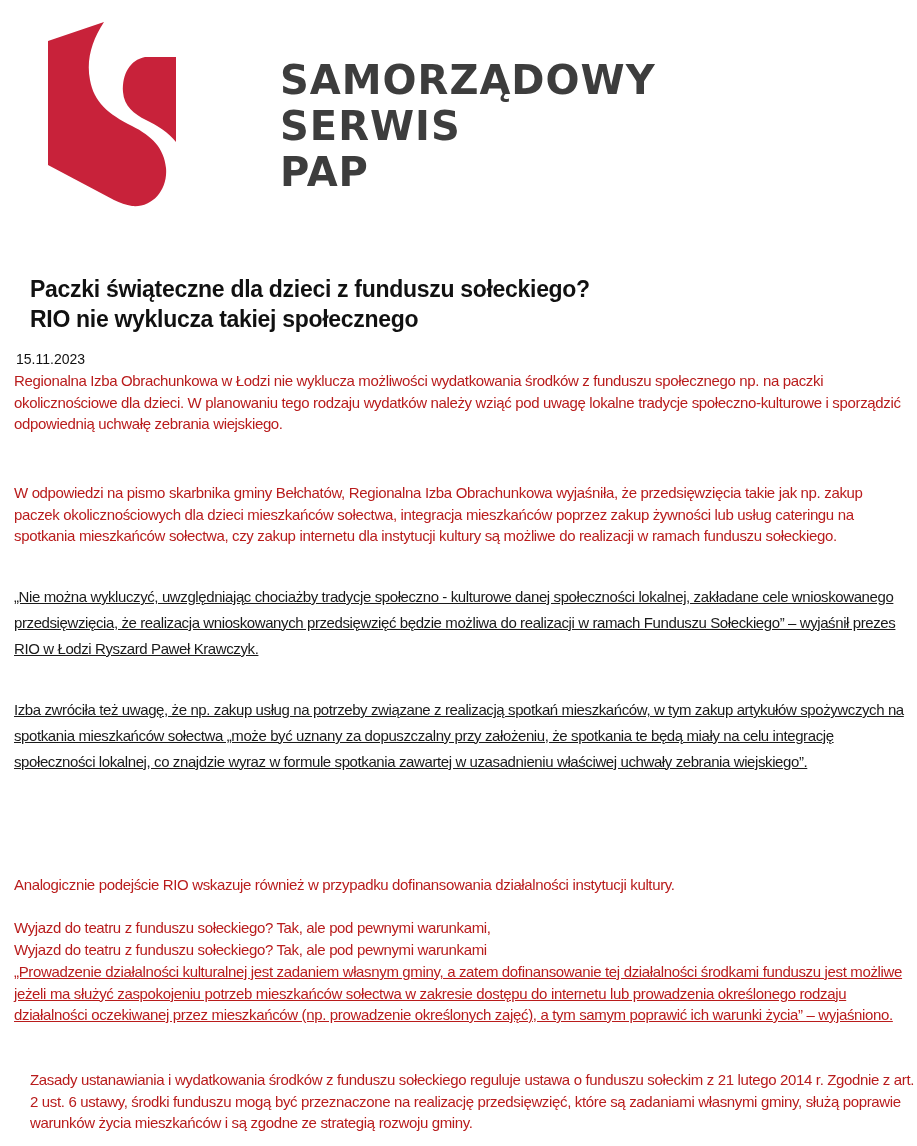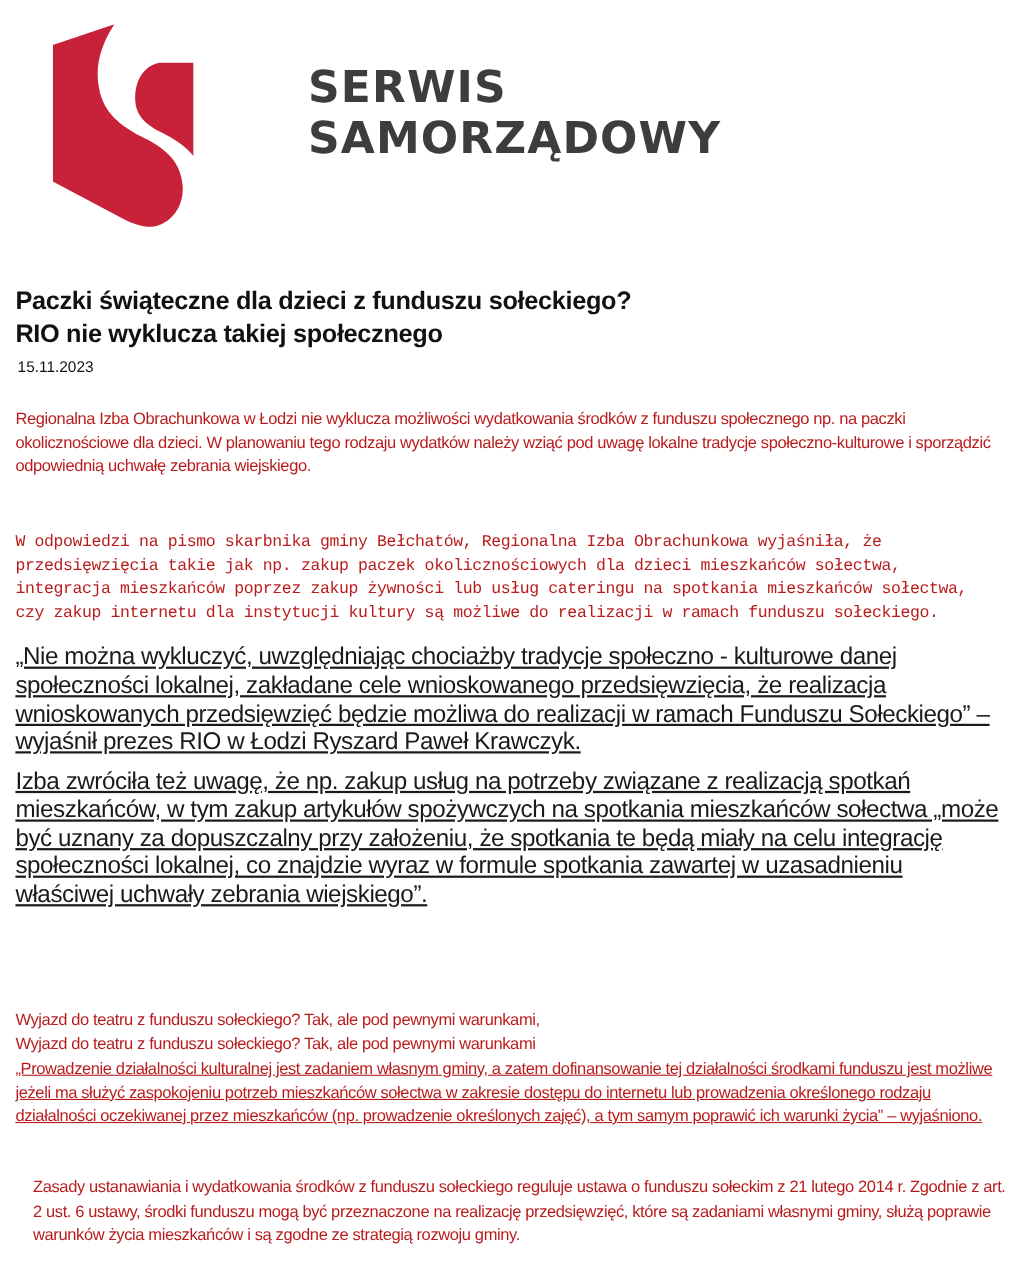--- a/index.html
+++ b/index.html
@@ -3,56 +3,58 @@
 <meta charset="utf-8">
 <style>
   html, body { margin: 0; padding: 0; background: #ffffff; }
   body { width: 917px; height: 1146px; position: relative; overflow: hidden; color: #1a1a1a; }
   .logo { position: absolute; left: 0; top: 0; width: 917px; height: 240px; }
   .logo-mark { position: absolute; left: 48px; top: 22px; width: 128px; height: 185px; }
   .logo-text { position: absolute; left: 280px; top: 57px; font-family: "DejaVu Sans", sans-serif; font-weight: bold; color: #3d3d3d; font-size: 40px; line-height: 46px; letter-spacing: 1px; }
   .logo-text div { white-space: nowrap; }
 
   .content { position: absolute; left: 14px; top: 258px; width: 895px; font-family: "Liberation Sans", sans-serif; }
-  .title { font-weight: bold; font-size: 23px; line-height: 30px; color: #111; margin: 0; letter-spacing: -0.3px; }
+  .title { font-weight: bold; font-size: 23px; line-height: 30px; color: #111; margin: 16px; letter-spacing: -0.3px; }
   .date { font-size: 14px; line-height: 18px; margin-top: 6px; margin-left: 2px; color: #111; }
   .p { font-size: 15px; line-height: 21.5px; color: #b91c1c; margin: 0; letter-spacing: -0.35px; }
-  .quote { font-size: 22px; line-height: 25.8px; color: #1a1a1a; text-decoration: underline; margin: 0; letter-spacing: -0.4px; }
+  .quote { font-size: 15px; line-height: 25.8px; color: #1a1a1a; text-decoration: underline; margin: 0; letter-spacing: -0.4px; }
   .lead { position: absolute; top: 112px; left: 0; width: 895px; }
-  .p2 { position: absolute; top: 224px; left: 0; width: 895px; font-family: Liberation Mono, monospace; }
+  .p2 { position: absolute; top: 224px; left: 0; width: 895px; }
   .q1 { position: absolute; top: 326px; left: 0; width: 900px; }
   .q2 { position: absolute; top: 439px; left: 0; width: 900px; }
   .p3 { position: absolute; top: 616px; left: 0; width: 895px; }
   .p4 { position: absolute; top: 659px; left: 0; width: 895px; }
   .p5 { position: absolute; top: 681px; left: 0; width: 895px; }
   .p6 { position: absolute; top: 703px; left: 0; width: 895px; text-decoration: underline; }
   .p7 { position: absolute; top: 811px; left: 16px; width: 895px; }
 </style>
 </head>
 <body>
 
 <div class="logo">
   <svg class="logo-mark" viewBox="0 0 128 185">
     <path d="M0 19 L56 0 C44 18 38 38 42 58 C46 80 60 92 84 104 C104 114 116 126 118 146 C120 168 104 186 84 184 C78 183 72 181 66 178 L0 143 Z" fill="#c8223a"></path>
     <path d="M97 35 L128 35 L128 120 C120 110 110 104 98 98 C86 92 76 84 75 70 C74 52 82 38 97 35 Z" fill="#c8223a"></path>
   </svg>
   <div class="logo-text">
+    <div>SAMORZĄDOWY</div>
     <div>SERWIS</div>
-    <div>SAMORZĄDOWY</div>
+    <div>PAP</div>
   </div>
 </div>
 
 <div class="content">
   <h1 class="title">
     <div>Paczki świąteczne dla dzieci z funduszu sołeckiego?</div>
     <div>RIO nie wyklucza takiej społecznego</div>
   </h1>
   <div class="date">15.11.2023</div>
 
   <p class="p lead">Regionalna Izba Obrachunkowa w Łodzi nie wyklucza możliwości wydatkowania środków z funduszu społecznego np. na paczki okolicznościowe dla dzieci. W planowaniu tego rodzaju wydatków należy wziąć pod uwagę lokalne tradycje społeczno-kulturowe i sporządzić odpowiednią uchwałę zebrania wiejskiego.</p>
   <p class="p p2">W odpowiedzi na pismo skarbnika gminy Bełchatów, Regionalna Izba Obrachunkowa wyjaśniła, że przedsięwzięcia takie jak np. zakup paczek okolicznościowych dla dzieci mieszkańców sołectwa, integracja mieszkańców poprzez zakup żywności lub usług cateringu na spotkania mieszkańców sołectwa, czy zakup internetu dla instytucji kultury są możliwe do realizacji w ramach funduszu sołeckiego.</p>
   <p class="quote q1">„Nie można wykluczyć, uwzględniając chociażby tradycje społeczno - kulturowe danej społeczności lokalnej, zakładane cele wnioskowanego przedsięwzięcia, że realizacja wnioskowanych przedsięwzięć będzie możliwa do realizacji w ramach Funduszu Sołeckiego” – wyjaśnił prezes RIO w Łodzi Ryszard Paweł Krawczyk.</p>
   <p class="quote q2">Izba zwróciła też uwagę, że  np. zakup usług na potrzeby związane z realizacją spotkań mieszkańców, w tym zakup artykułów spożywczych na spotkania mieszkańców sołectwa „może być uznany za dopuszczalny przy założeniu, że spotkania te będą miały na celu integrację społeczności lokalnej, co znajdzie wyraz w formule spotkania zawartej w uzasadnieniu właściwej uchwały zebrania wiejskiego”.</p>
+  <p class="p p3">Analogicznie podejście RIO wskazuje również w przypadku dofinansowania działalności instytucji kultury.</p>
   <p class="p p4">Wyjazd do teatru z funduszu sołeckiego? Tak, ale pod pewnymi warunkami,</p>
   <p class="p p5">Wyjazd do teatru z funduszu sołeckiego? Tak, ale pod pewnymi warunkami</p>
   <p class="p p6">„Prowadzenie działalności kulturalnej jest zadaniem własnym gminy, a zatem dofinansowanie tej działalności środkami funduszu jest możliwe jeżeli ma służyć zaspokojeniu potrzeb mieszkańców sołectwa w zakresie dostępu do internetu lub prowadzenia określonego rodzaju działalności oczekiwanej przez mieszkańców (np. prowadzenie określonych zajęć), a tym samym poprawić ich warunki życia” – wyjaśniono.</p>
   <p class="p p7">Zasady ustanawiania i wydatkowania środków z funduszu sołeckiego reguluje ustawa o funduszu sołeckim z 21 lutego 2014 r. Zgodnie z art. 2 ust. 6 ustawy, środki funduszu mogą być przeznaczone na realizację przedsięwzięć, które są zadaniami własnymi gminy, służą poprawie warunków życia mieszkańców i są zgodne ze strategią rozwoju gminy.</p>
 </div>
 
 </body></html>

